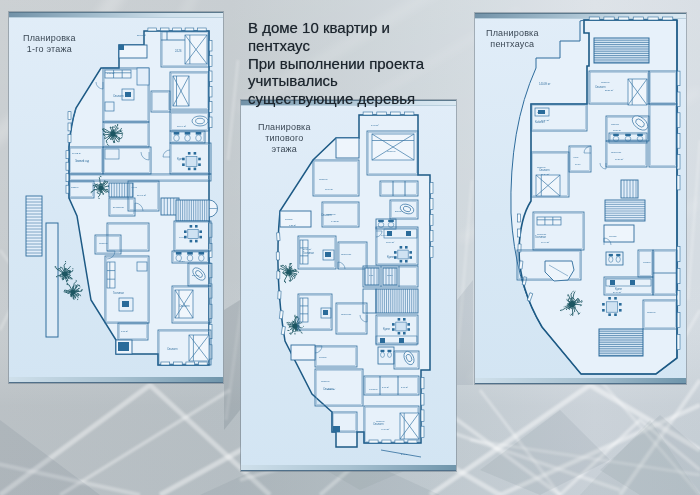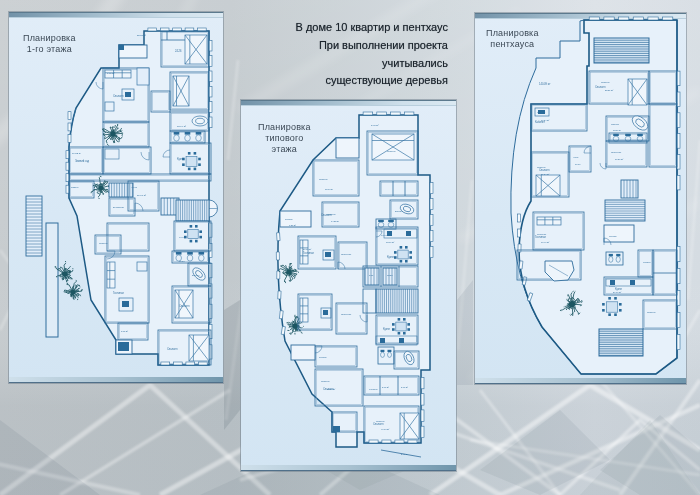--- a/index.html
+++ b/index.html
@@ -6,21 +6,21 @@
   #page{position:relative;width:700px;height:495px;overflow:hidden;
         font-family:"Liberation Sans",sans-serif;background:#c9ced2;}
   .abs{position:absolute;}
   .panel{position:absolute;box-shadow:0 0 0 1px rgba(108,124,138,0.5);text-align:center;}
   .pbody{position:absolute;left:0;top:0;width:100%;height:100%;
          background:linear-gradient(180deg,#e1edf8 0%,#d8e8f5 55%,#d3e5f3 100%);}
   .bar{position:absolute;left:0;width:100%;height:6px;}
   .bart{top:0;background:linear-gradient(90deg,#7292a8 0%,#9cb7c8 35%,#cfe0eb 75%,#dbe9f2 100%);border-top:1px solid #5c7a8e;border-bottom:1px solid #b9cfdd;box-sizing:border-box;}
   .barb{bottom:0;background:linear-gradient(90deg,#cfe0eb 0%,#a9c2d1 50%,#6f95ab 100%);border-bottom:1px solid #50708a;box-sizing:border-box;}
   .ptitle{position:absolute;color:#3b4855;font-size:9px;line-height:11px;letter-spacing:0.2px;}
-  .cap{position:absolute;color:#1c252d;font-size:11px;text-align:right;text-shadow:0 0 0.7px rgba(22,30,40,0.65);}
+  .cap{position:absolute;color:#1c252d;font-size:15px;text-align:left;text-shadow:0 0 0.7px rgba(22,30,40,0.65);}
   svg{display:block;}
   .plan{position:absolute;}
 </style>
 </head>
 <body>
 <div id="page">
 
   <svg class="abs" width="700" height="495" viewBox="0 0 700 495" style="left:0;top:0">
     <defs>
       <linearGradient id="bgh" x1="0" y1="0" x2="1" y2="0">

